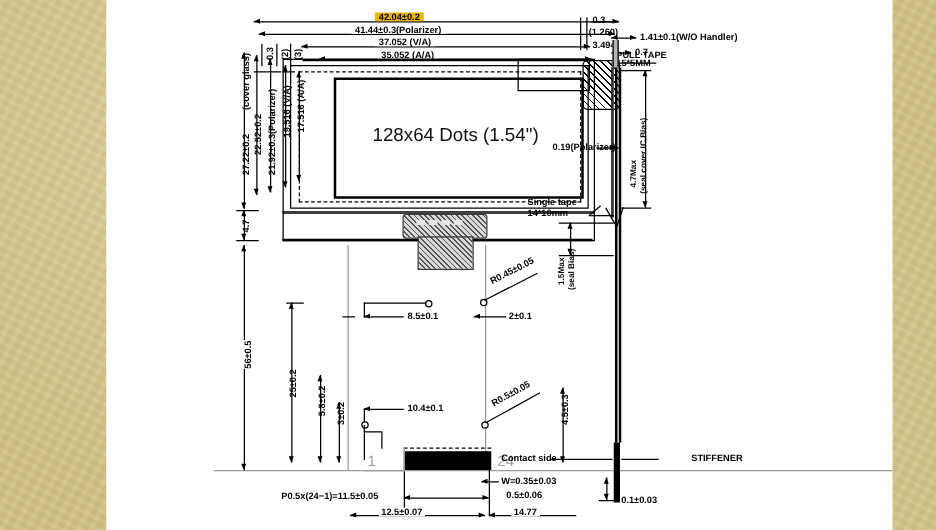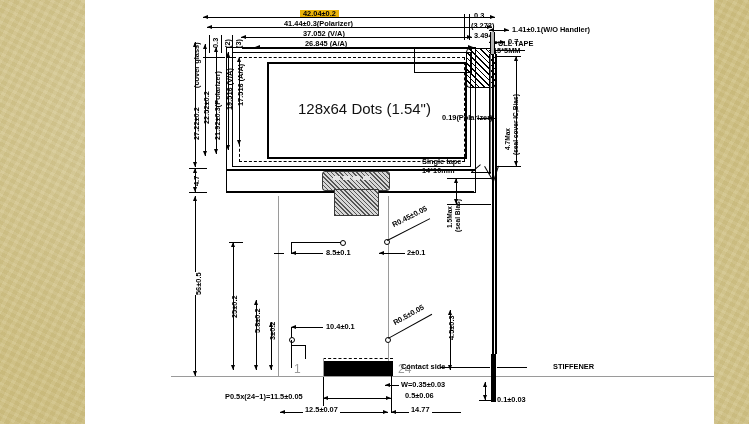--- a/index.html
+++ b/index.html
@@ -69,25 +69,25 @@
       <div class="t" style="left:196px;top:20px;background:#fff;padding:0 3px;">41.44±0.3(Polarizer)</div>
 
       <div class="h" style="left:156px;top:37px;width:231px;"></div>
       <div class="arrL" style="left:156px;top:34.5px;"></div>
       <div class="arrR" style="left:382px;top:34.5px;"></div>
       <div class="t" style="left:215px;top:30px;background:#fff;padding:0 3px;">37.052  (V/A)</div>
 
       <div class="h" style="left:170px;top:47px;width:218px;"></div>
       <div class="arrL" style="left:170px;top:44.5px;"></div>
       <div class="arrR" style="left:383px;top:44.5px;"></div>
-      <div class="t" style="left:217px;top:40px;background:#fff;padding:0 3px;">26.845  (A/A)</div>
+      <div class="t" style="left:217px;top:40px;background:#fff;padding:0 3px;">35.052  (A/A)</div>
 
       <div class="h" style="left:388px;top:17px;width:22px;"></div>
       <div class="t" style="left:389px;top:12px;">0.3</div>
-      <div class="t" style="left:386px;top:22px;">(3.273)</div>
+      <div class="t" style="left:386px;top:22px;">(1.260)</div>
       <div class="t" style="left:389px;top:32px;">3.494</div>
       <div class="v" style="left:384px;top:14px;height:26px;"></div>
       <div class="v" style="left:379px;top:14px;height:26px;"></div>
 
       <div class="h" style="left:404px;top:50px;width:36px;"></div>
       <div class="t" style="left:408px;top:40px;">PULL TAPE</div>
       <div class="t" style="left:408px;top:47px;">15*5MM</div>
       <div class="hatch" style="left:381px;top:48px;width:28px;height:38px;border-radius:4px;"></div>
 
       <div class="t rot" style="left:127px;top:48px;">0.3</div>

